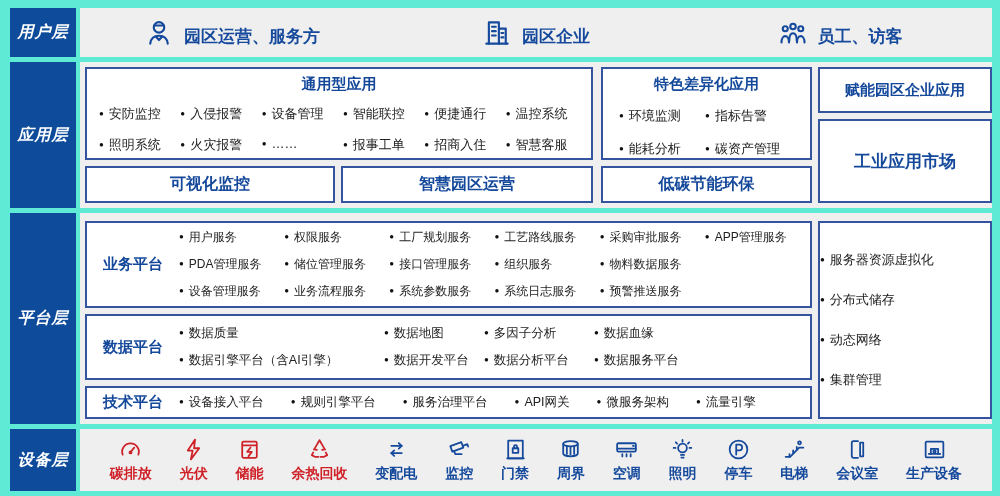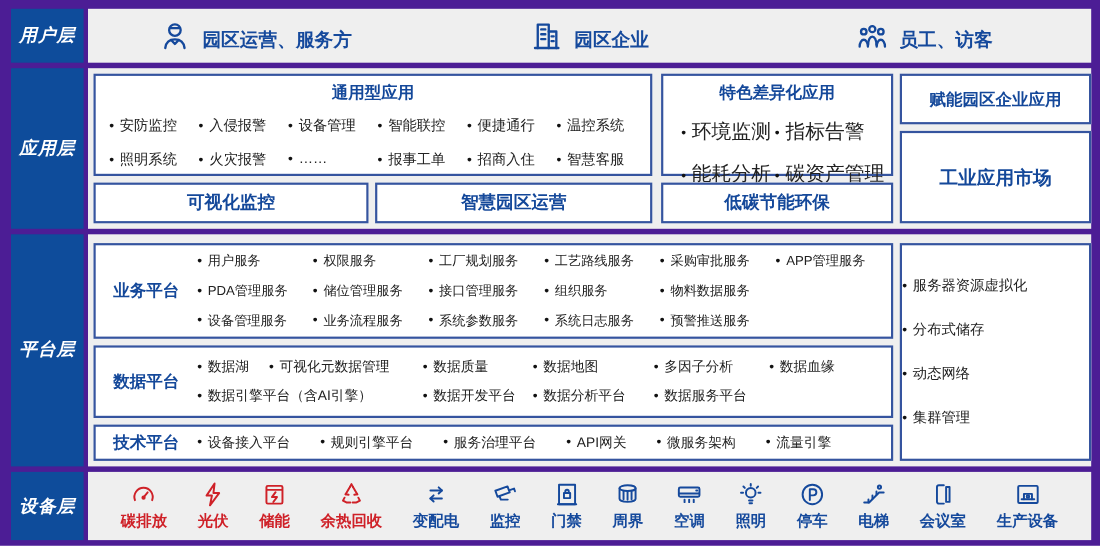--- a/index.html
+++ b/index.html
@@ -1,17 +1,17 @@
 <!DOCTYPE html>
 <html><head>
 <meta charset="utf-8">
 <style>
   * { box-sizing: border-box; margin: 0; padding: 0; }
   body { background: #fff; font-family: "Liberation Sans", sans-serif; }
-  .stage { position: relative; width: 1000px; height: 496px; background: #4c1d95; overflow: hidden; }
+  .stage { position: relative; width: 1000px; height: 496px; background: #5eead4; overflow: hidden; }
 
   .band { position: absolute; left: 10px; right: 8px; }
   .band-user { top: 8px; height: 49px; }
   .band-app { top: 62px; height: 146px; }
   .band-platform { top: 213px; height: 211px; }
   .band-device { top: 429px; height: 62px; }
 
   .layer-label { position: absolute; left: 0; top: 0; bottom: 0; width: 66px;
     background: #0e4c9b; color: #fff; display: flex; align-items: center; justify-content: center;
     font-size: 16px; font-weight: bold; font-style: italic; letter-spacing: 1px; }
@@ -33,21 +33,21 @@
   
   .box-general  { left: 5px;   top: 5px;   width: 508px; height: 93px; }
   .box-featured { left: 521px; top: 5px;   width: 211px; height: 93px; }
   .box-empower  { left: 738px; top: 5px;   width: 174px; height: 46px; display:flex; align-items:center; justify-content:center; }
   .box-industry { left: 738px; top: 57px;  width: 174px; height: 84px; display:flex; align-items:center; justify-content:center; }
   .bar { display: flex; align-items: center; justify-content: center; font-size: 16px; font-weight: bold; color: #14489a; }
   .bar-visual    { left: 5px;   top: 104px; width: 250px; height: 37px; }
   .bar-smart     { left: 261px; top: 104px; width: 252px; height: 37px; }
   .bar-lowcarbon { left: 521px; top: 104px; width: 211px; height: 37px; }
   .grid-general { display: grid; grid-template-columns: repeat(6, 1fr); row-gap: 13px; padding: 11px 4px 0 12px; font-size: 13px; }
-  .grid-featured { display: grid; grid-template-columns: 1fr 1.15fr; row-gap: 15px; padding: 13px 6px 0 16px; font-size: 18px; }
+  .grid-featured { display: grid; grid-template-columns: 1fr 1.15fr; row-gap: 15px; padding: 13px 6px 0 16px; font-size: 13px; }
   .box-empower .box-title, .box-industry .box-title { padding-top: 0; }
   .title-lg { font-size: 17px; }
 
   
   .box-business { left: 5px;  top: 8px;   width: 727px; height: 87px; display: flex; align-items: center; }
   .box-data     { left: 5px;  top: 101px; width: 727px; height: 66px; display: flex; align-items: center; }
   .box-tech     { left: 5px;  top: 173px; width: 727px; height: 33px; display: flex; align-items: center; }
   .box-infra    { left: 738px; top: 8px;  width: 174px; height: 198px;
                   display: flex; flex-direction: column; justify-content: center; gap: 22px; font-size: 13px; }
   .pf-label { flex: 0 0 92px; text-align: center; font-weight: bold; font-size: 15px; color: #14489a; }
@@ -193,24 +193,20 @@
             <span class="bi">系统日志服务</span>
             <span class="bi">预警推送服务</span>
           </div>
         </div>
       </div>
 
       <div class="wbox box-data">
         <div class="pf-label">数据平台</div>
         <div class="pf-rows">
           <div class="pf-row-data">
-            <span class="cell-multi">
-              <span class="bi">数据湖</span>
-              <span class="bi">可视化元数据管理</span>
-            </span>
             <span class="bi">数据质量</span>
             <span class="bi">数据地图</span>
             <span class="bi">多因子分析</span>
             <span class="bi">数据血缘</span>
           </div>
           <div class="pf-row-data">
             <span class="bi">数据引擎平台（含AI引擎）</span>
             <span class="bi">数据开发平台</span>
             <span class="bi">数据分析平台</span>
             <span class="bi">数据服务平台</span>

